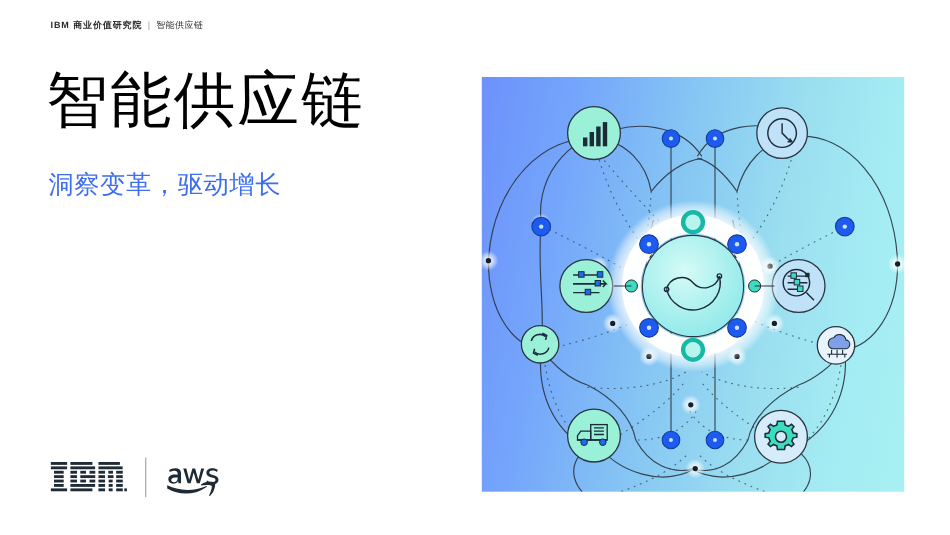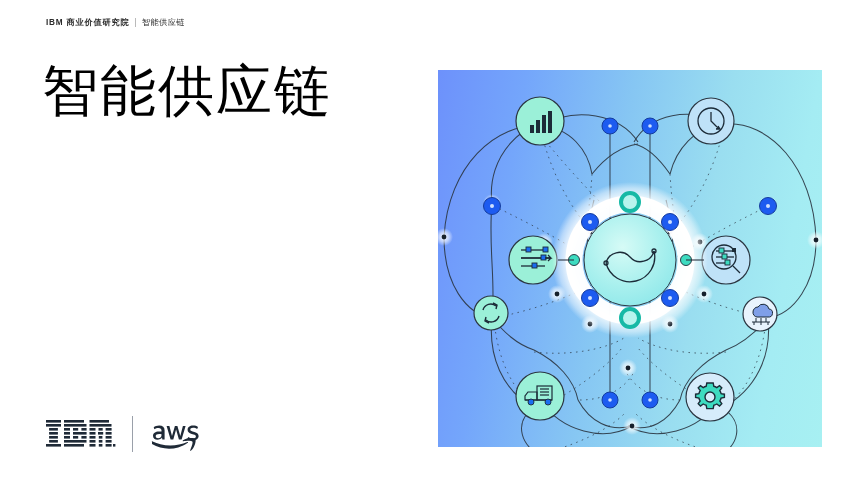--- a/index.html
+++ b/index.html
@@ -91,20 +91,21 @@
   <div class="left-col">
 
     <div class="kicker">
       <span class="kicker-brand">IBM 商业价值研究院</span>
       <span class="kicker-sep">|</span>
       <span class="kicker-sub">智能供应链</span>
     </div>
 
     <h1 class="title">智能供应链</h1>
 
+    <h2 class="subtitle">洞察变革，驱动增长</h2>
 
     <div class="logo-lockup">
 
       <svg class="ibm-logo" width="70" height="29" viewBox="0 0 70 29" aria-label="IBM">
         <g fill="#1f2a37">
 
           <rect x="0" y="0" width="15" height="2.6"></rect>
           <rect x="0" y="4.0" width="15" height="2.6"></rect>
           <rect x="3.1" y="8.0" width="8.8" height="2.6"></rect>
           <rect x="3.1" y="12.0" width="8.8" height="2.6"></rect>

